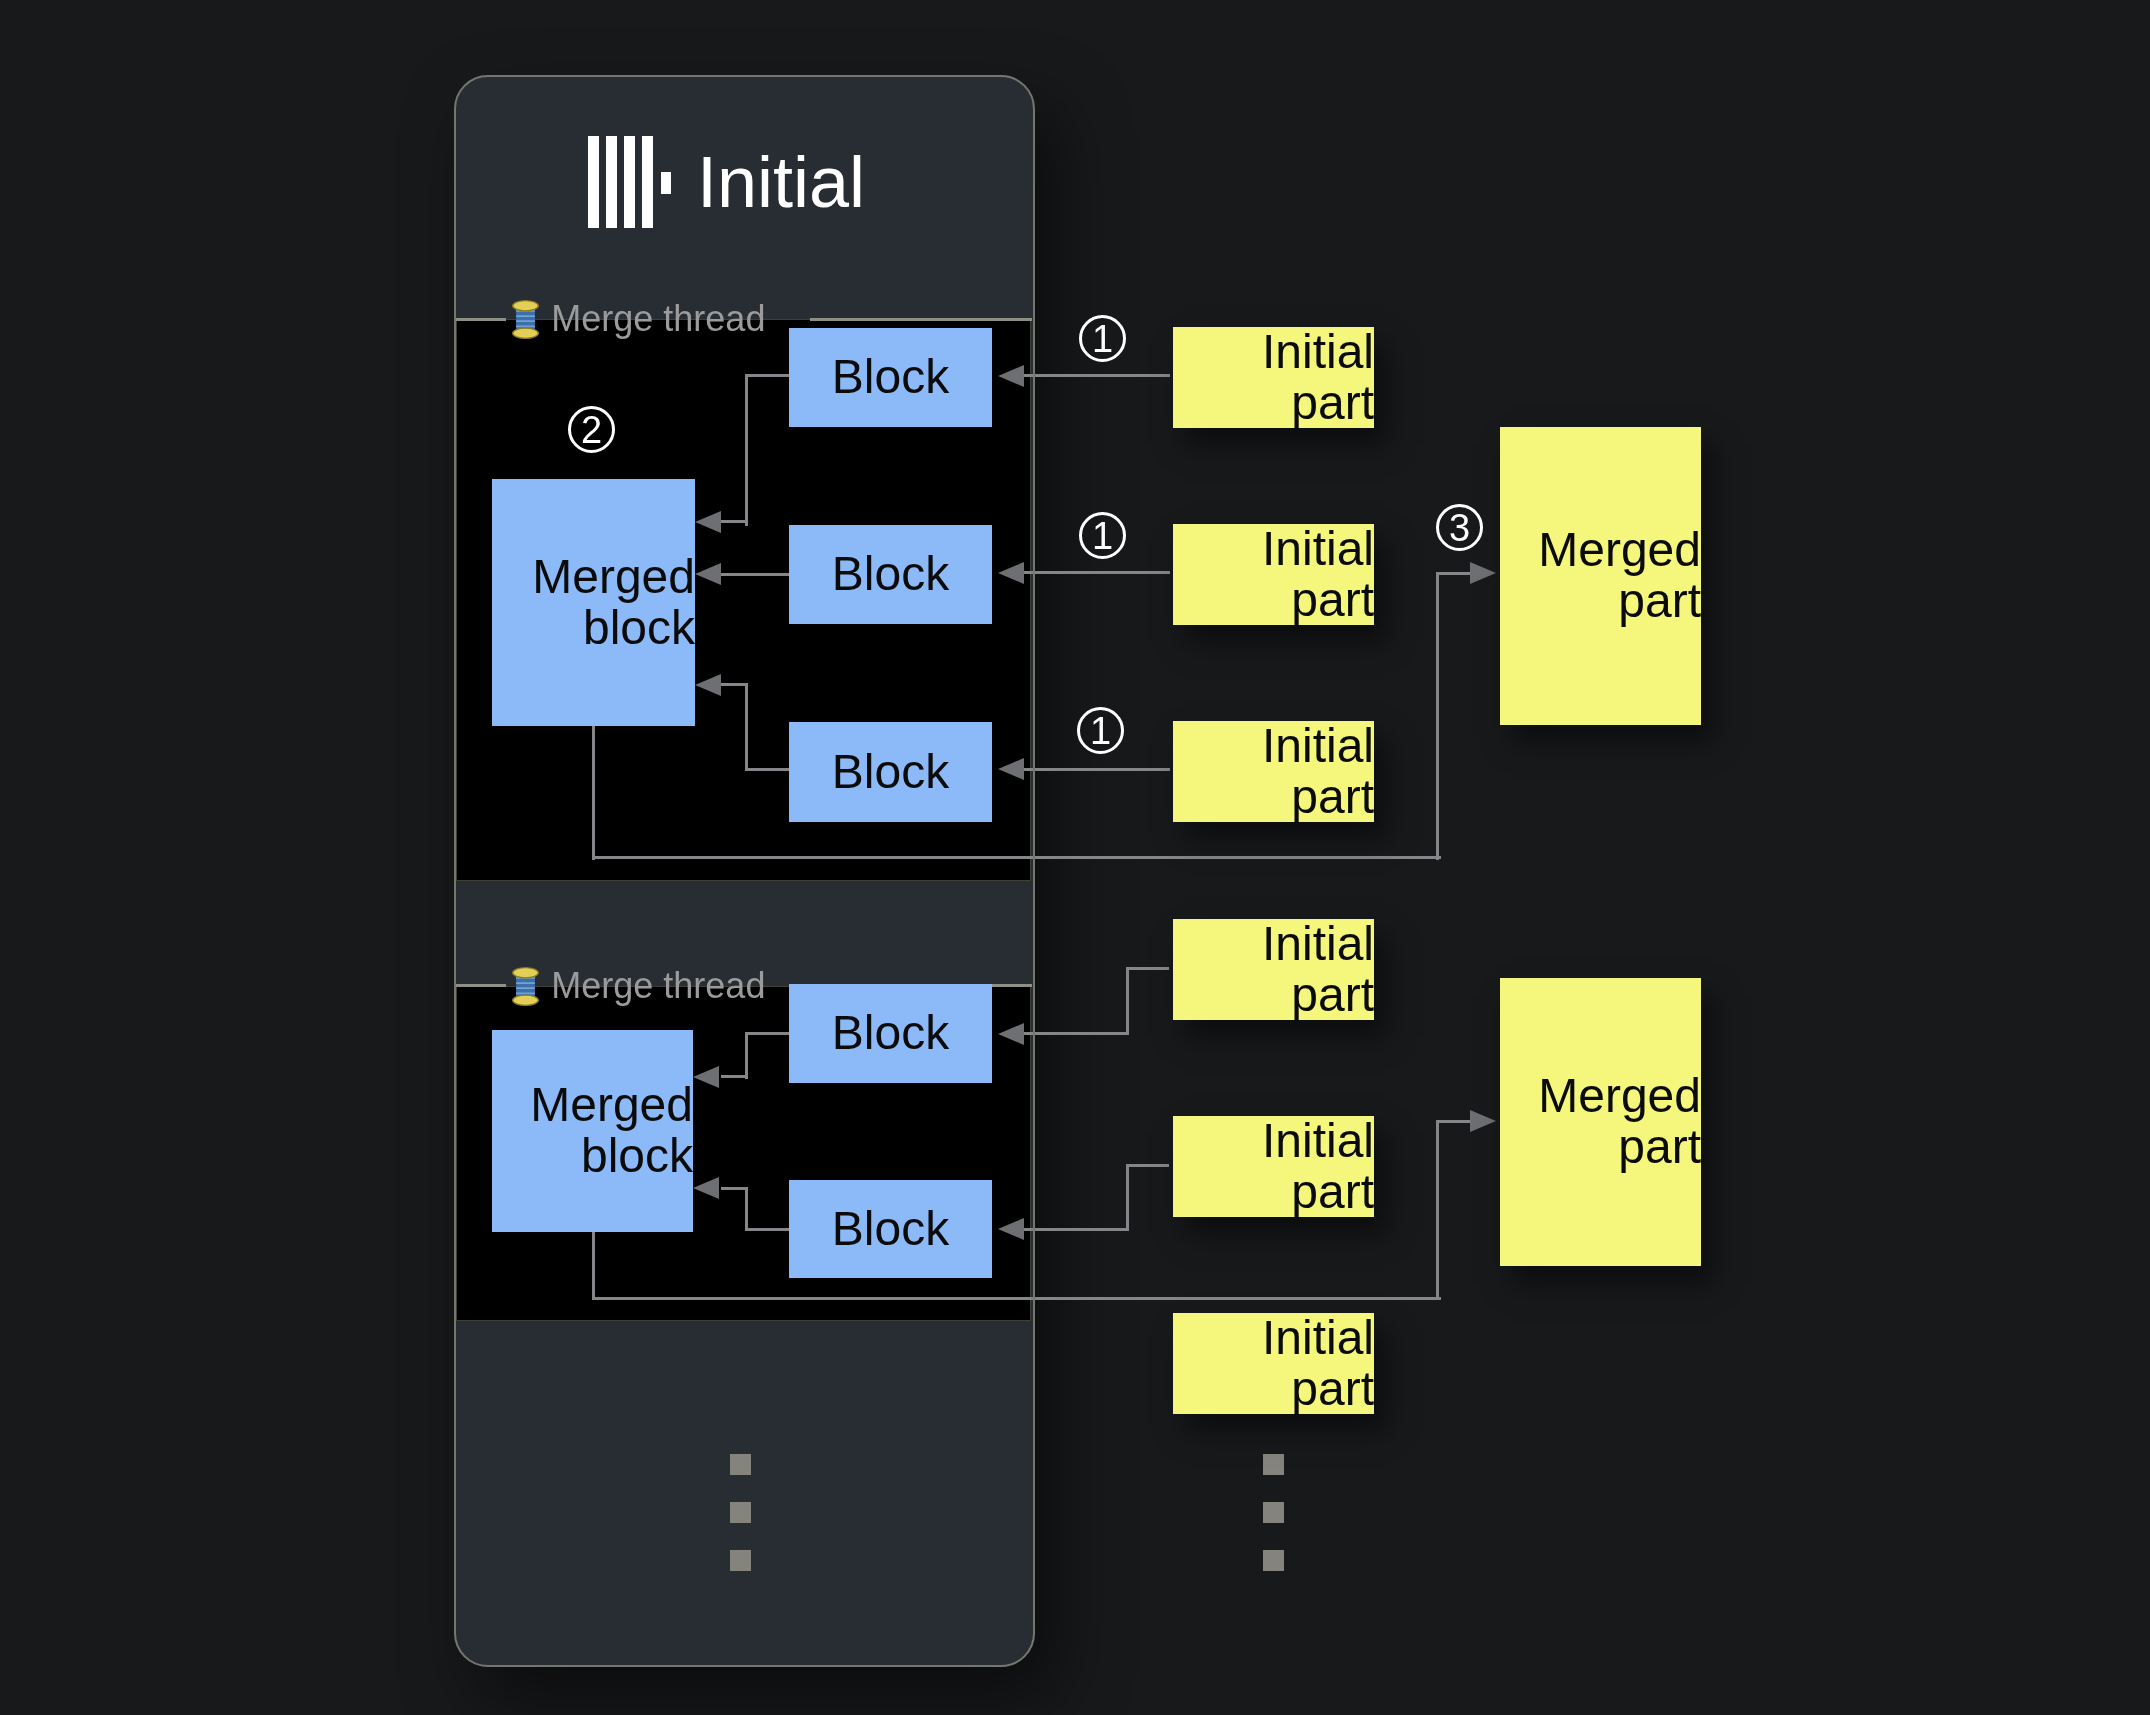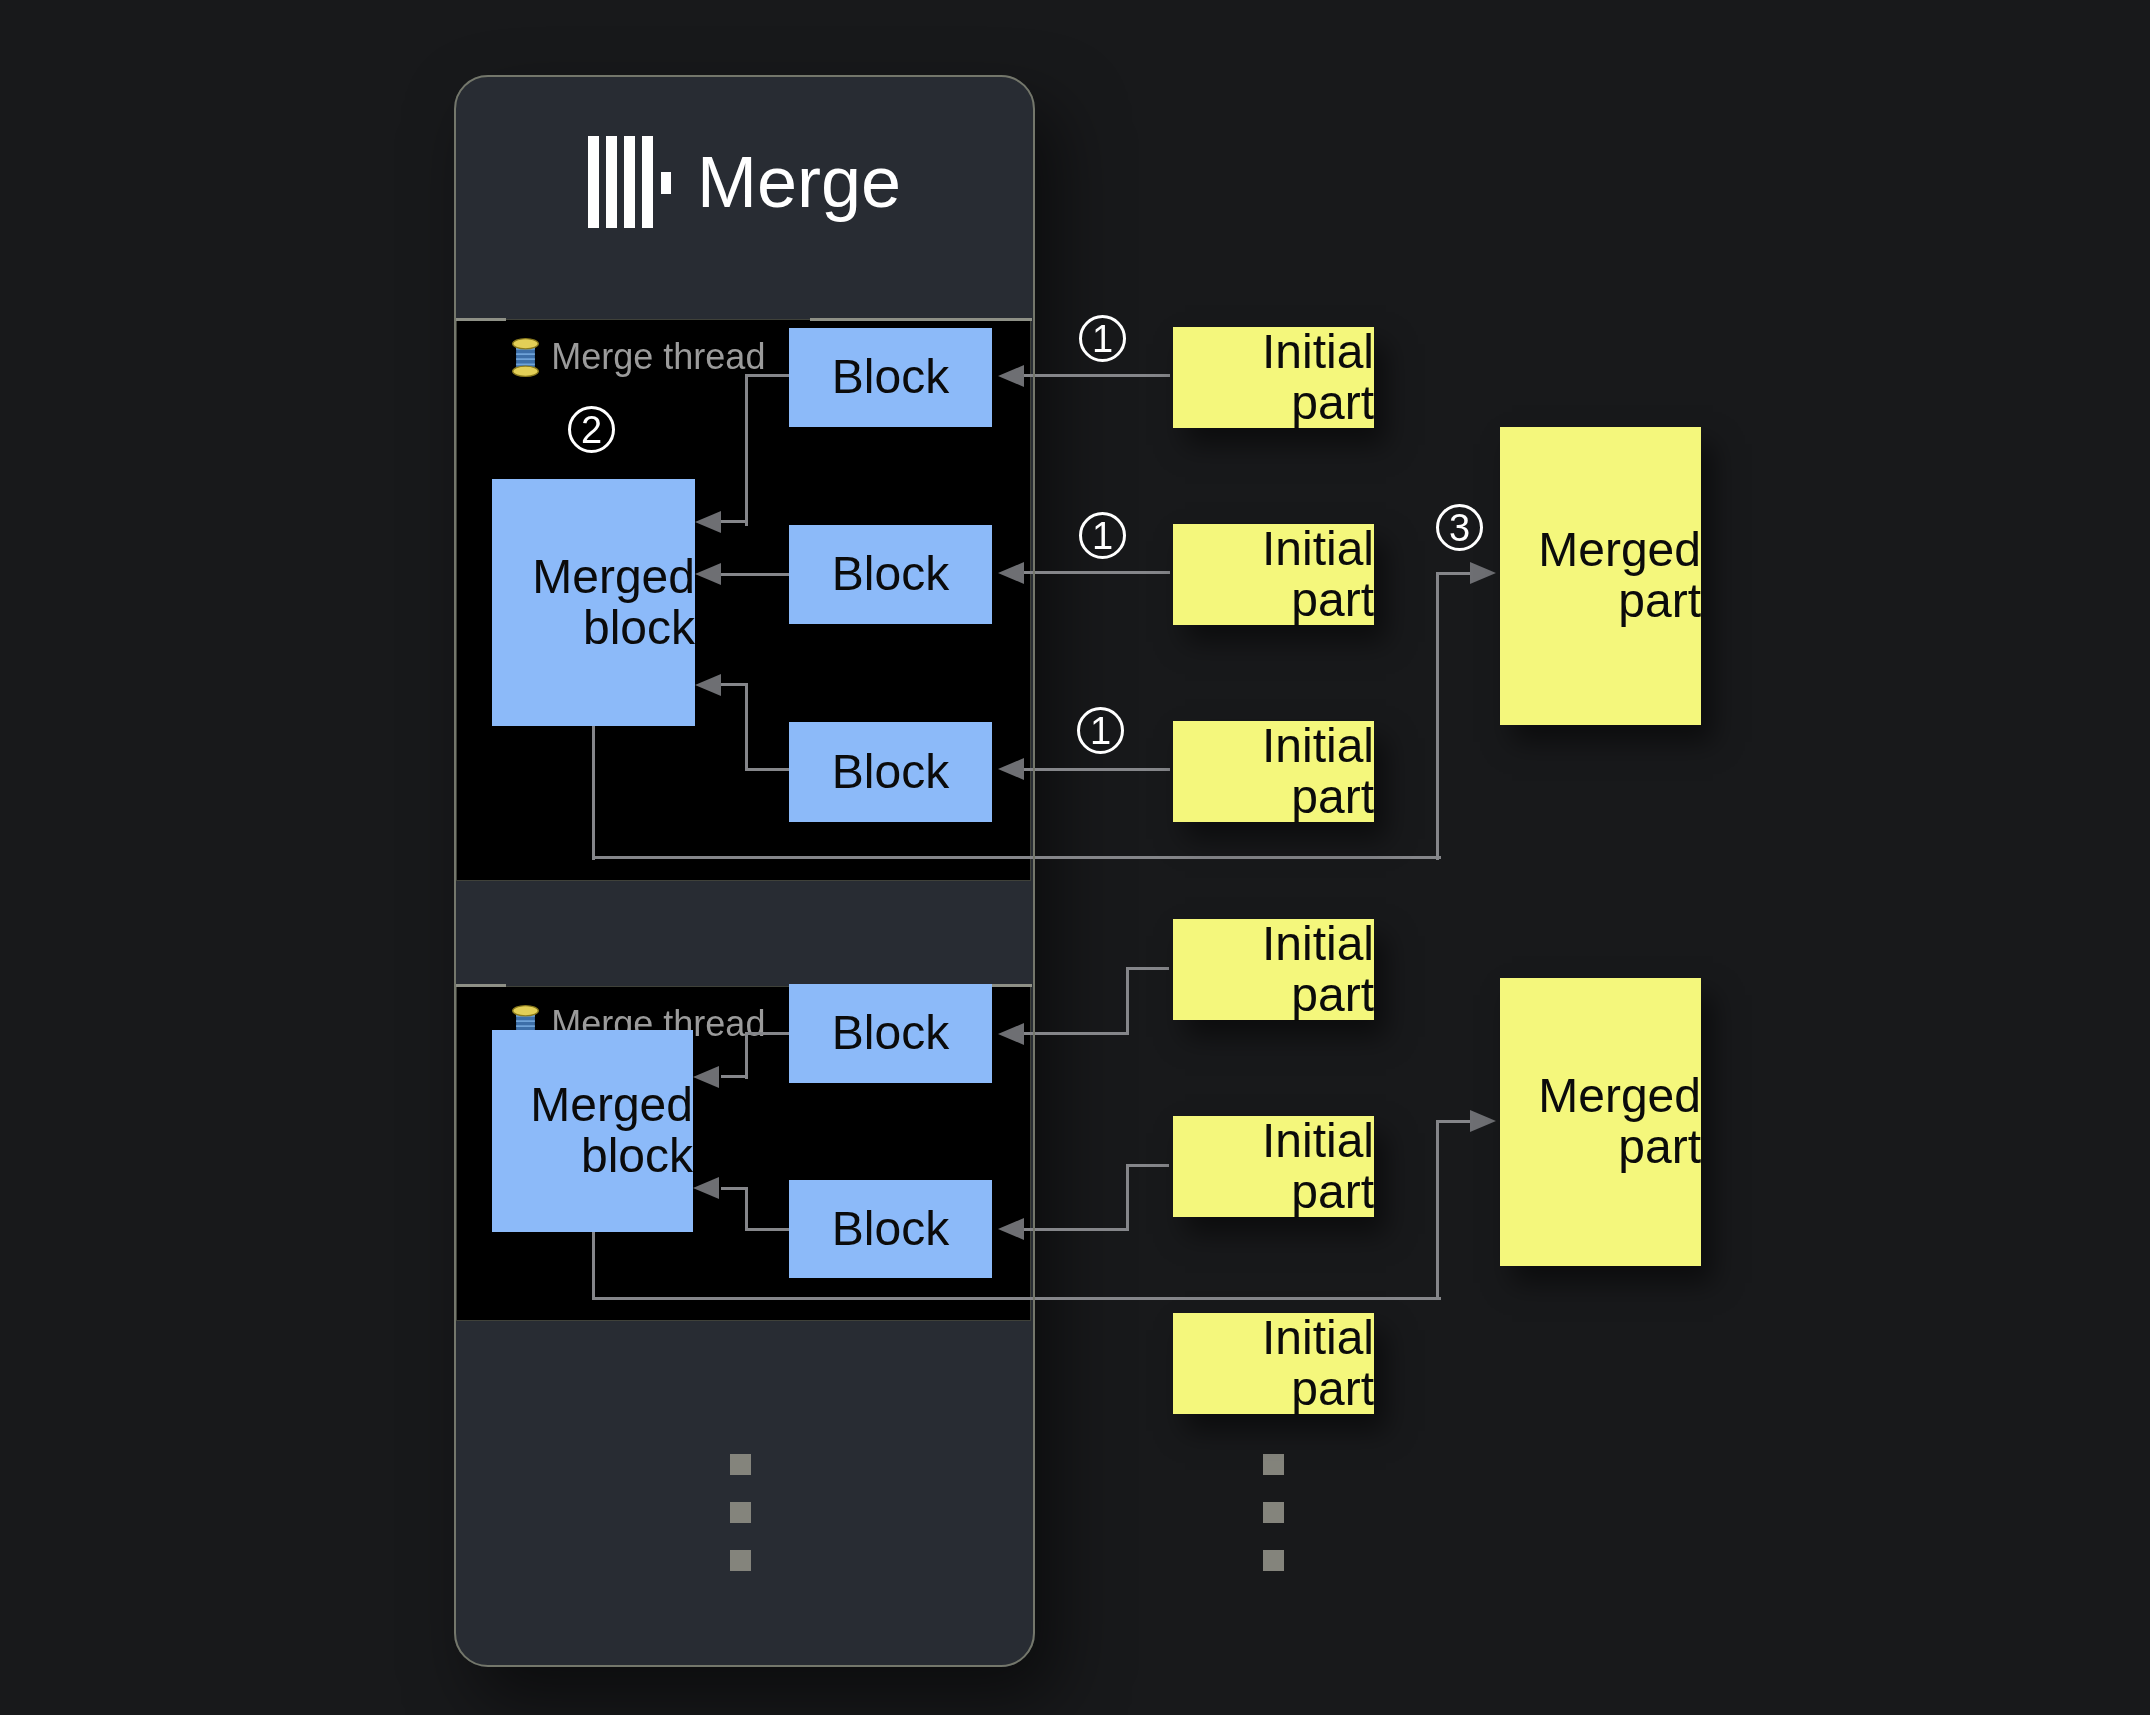--- a/index.html
+++ b/index.html
@@ -16,21 +16,21 @@
     box-shadow:22px 33px 68px rgba(0,0,0,.5);
     z-index:1;
   }
   .panel-outline{
     left:454px;top:75px;width:581px;height:1592px;
     border:2.6px solid #74776b;border-radius:34px;
     box-sizing:border-box;background:transparent;z-index:40;pointer-events:none;
   }
   .black-section{background:#000;border:0.9px solid #3f4139;box-sizing:border-box;z-index:5;}
   .legend-line{background:#8e9086;height:2.6px;z-index:8;}
-  .thread-label{display:flex;align-items:center;gap:10.3px;height:48px;z-index:9;margin-top:38px;}
+  .thread-label{display:flex;align-items:center;gap:10.3px;height:48px;z-index:9;}
   .thread-label span{font-size:36px;color:#9b9b9b;white-space:nowrap;}
   
   .header{left:588px;top:135px;height:94px;display:flex;align-items:center;gap:26px;z-index:10;}
   .ch-logo{position:relative;width:83px;height:92px;}
   .ch-logo i{position:absolute;top:0;width:11px;height:92px;background:#fff;}
   .ch-logo i.short{top:36px;width:10.3px;height:22px;}
   .server-title{font-size:72px;color:#ffffff;line-height:92px;}
   
   .bb,.yb{
     display:flex;align-items:center;justify-content:center;text-align:right;
@@ -60,21 +60,21 @@
   <div class="abs panel"></div>
 
   <div class="abs header">
     <div class="ch-logo">
       <i style="left:0"></i>
         <i style="left:18px"></i>
         <i style="left:36px"></i>
         <i style="left:54px"></i>
         <i class="short" style="left:73px"></i>
     </div>
-    <div class="server-title">Merge</div>
+    <div class="server-title">Initial</div>
   </div>
 
   <div class="abs black-section" style="left:456px;top:319px;width:575px;height:562px;"></div>
   <div class="abs legend-line" style="left:456px;top:318px;width:50px;"></div>
   <div class="abs legend-line" style="left:810px;top:318px;width:222px;"></div>
   <div class="abs thread-label" style="left:510px;top:295px;">
     <svg width="31" height="41" viewBox="0 0 36 48">
       <rect x="7" y="8" width="22" height="32" fill="#3d6fa8"></rect>
       <path d="M7 14 h22 M7 20 h22 M7 26 h22 M7 32 h22" stroke="#6fa3d8" stroke-width="2"></path>
       <ellipse cx="18" cy="40" rx="15" ry="6" fill="#e3cf57" stroke="#8a7a1d" stroke-width="1.5"></ellipse>

